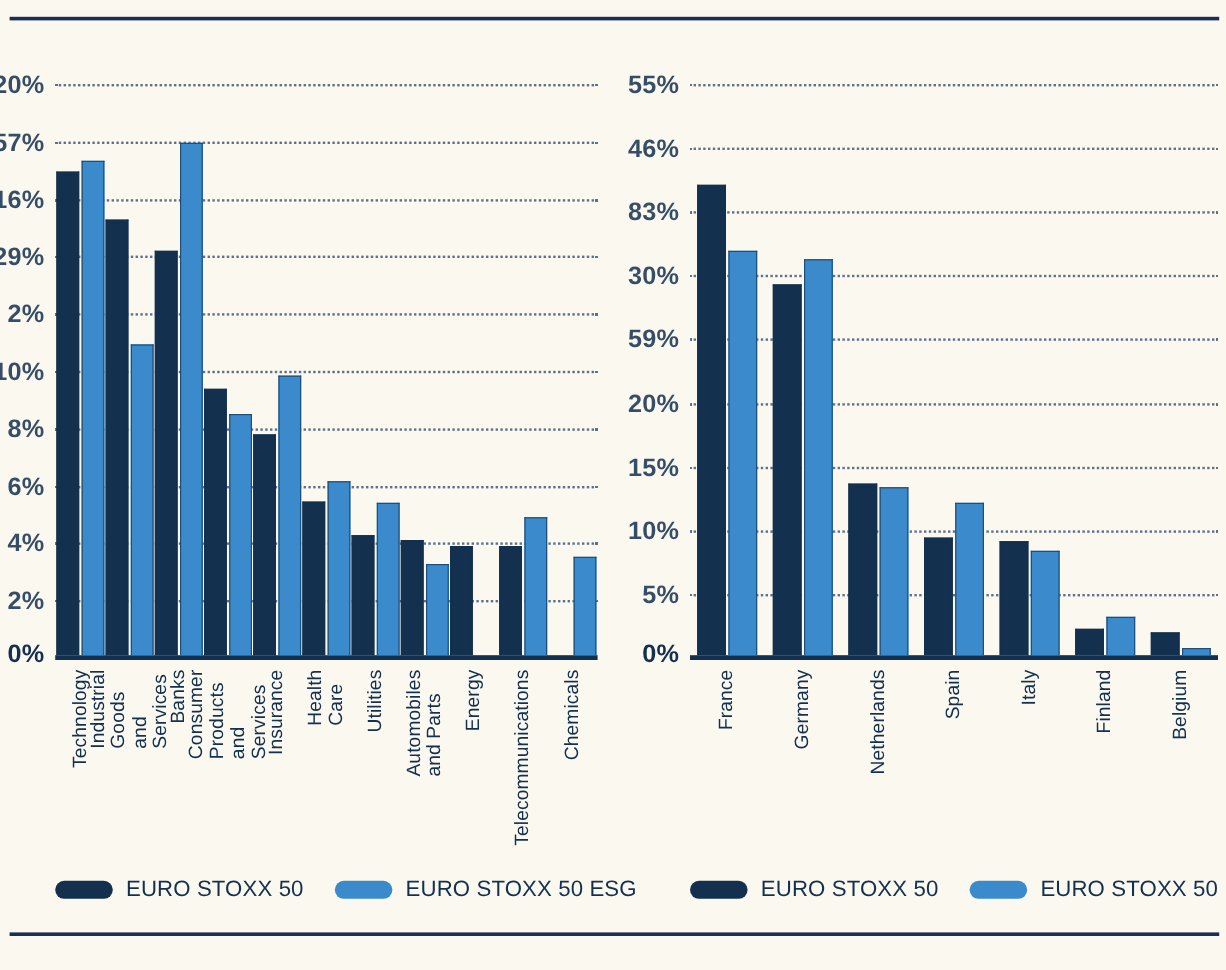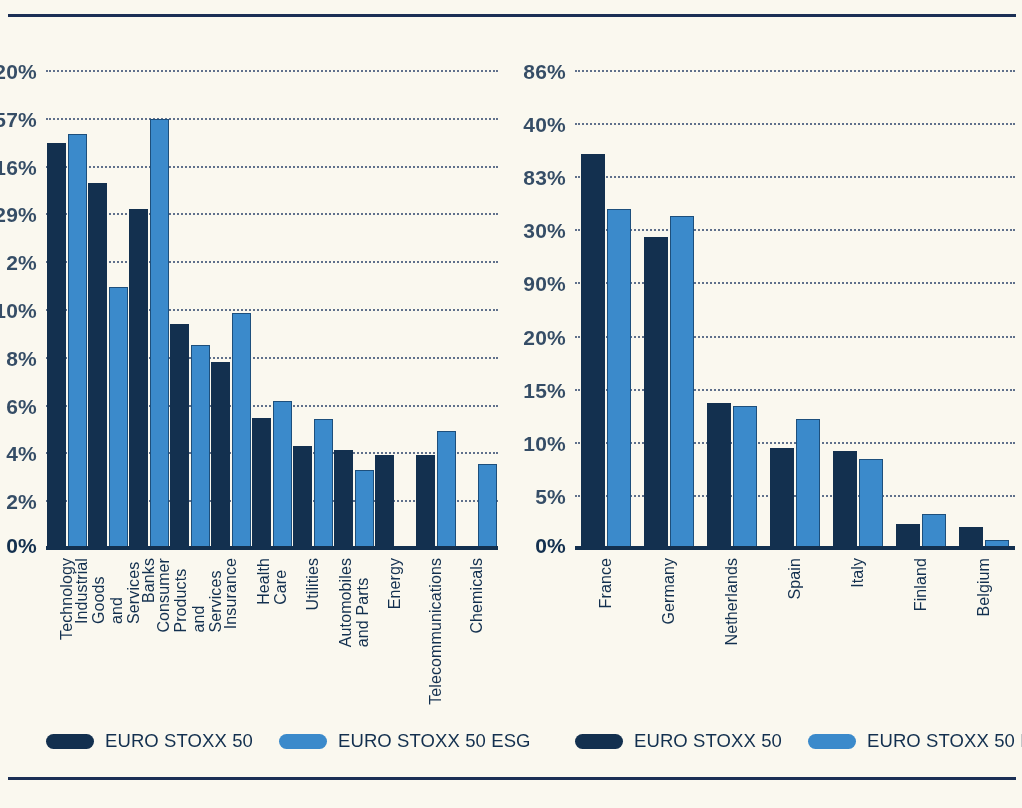--- a/index.html
+++ b/index.html
@@ -312,33 +312,33 @@
             <span class="swatch s1" style="background: rgb(59, 138, 203);"></span>
             <span class="legend-label">EURO STOXX 50 ESG</span>
           </div>
         </div>
     </div>
 
     <div class="panel right">
       <div class="plot">
         <div class="grid-layer">
             <div class="gridrow" style="bottom: 100%;">
-              <div class="ytick">86%</div>
+              <div class="ytick">55%</div>
             </div>
             <div class="gridrow" style="bottom: 88.8889%;">
-              <div class="ytick">40%</div>
+              <div class="ytick">46%</div>
             </div>
             <div class="gridrow" style="bottom: 77.7778%;">
               <div class="ytick">83%</div>
             </div>
             <div class="gridrow" style="bottom: 66.6667%;">
               <div class="ytick">30%</div>
             </div>
             <div class="gridrow" style="bottom: 55.5556%;">
-              <div class="ytick">90%</div>
+              <div class="ytick">59%</div>
             </div>
             <div class="gridrow" style="bottom: 44.4444%;">
               <div class="ytick">20%</div>
             </div>
             <div class="gridrow" style="bottom: 33.3333%;">
               <div class="ytick">15%</div>
             </div>
             <div class="gridrow" style="bottom: 22.2222%;">
               <div class="ytick">10%</div>
             </div>

